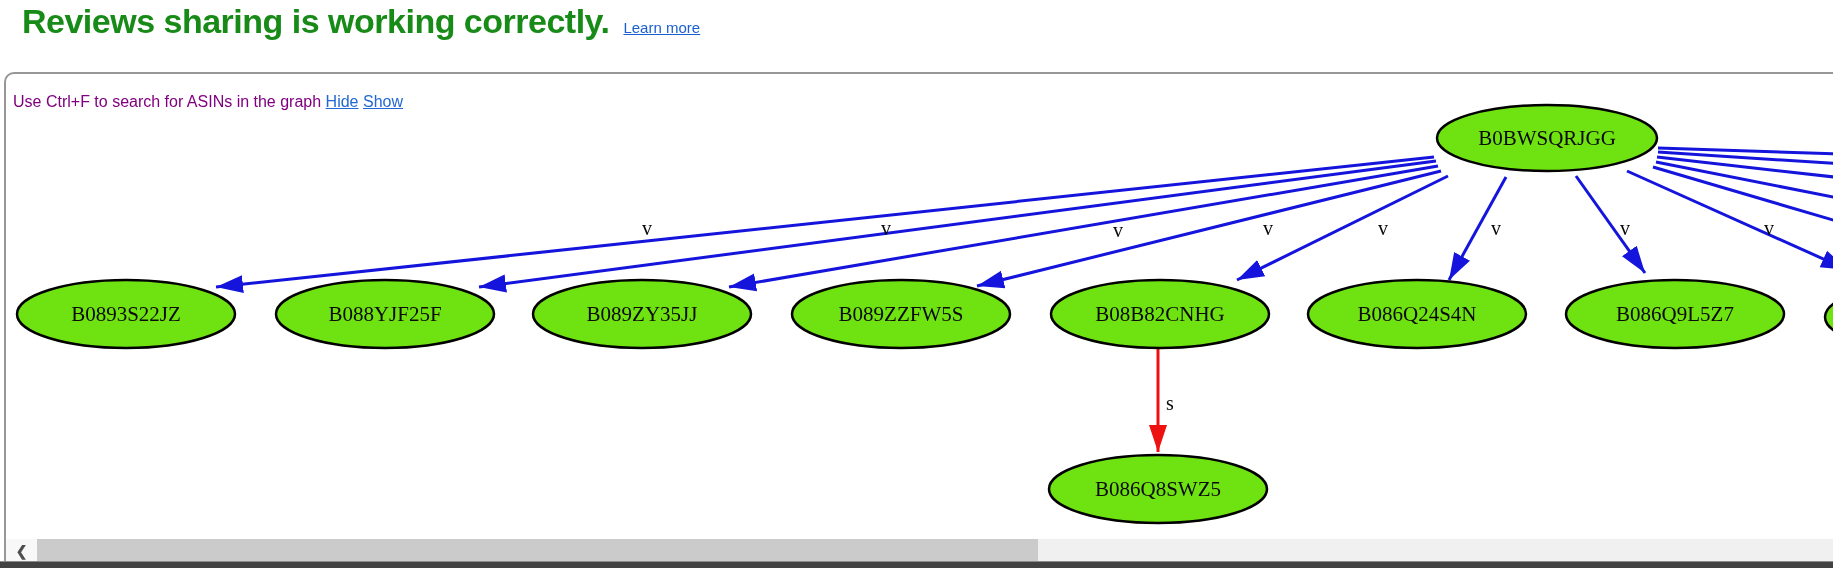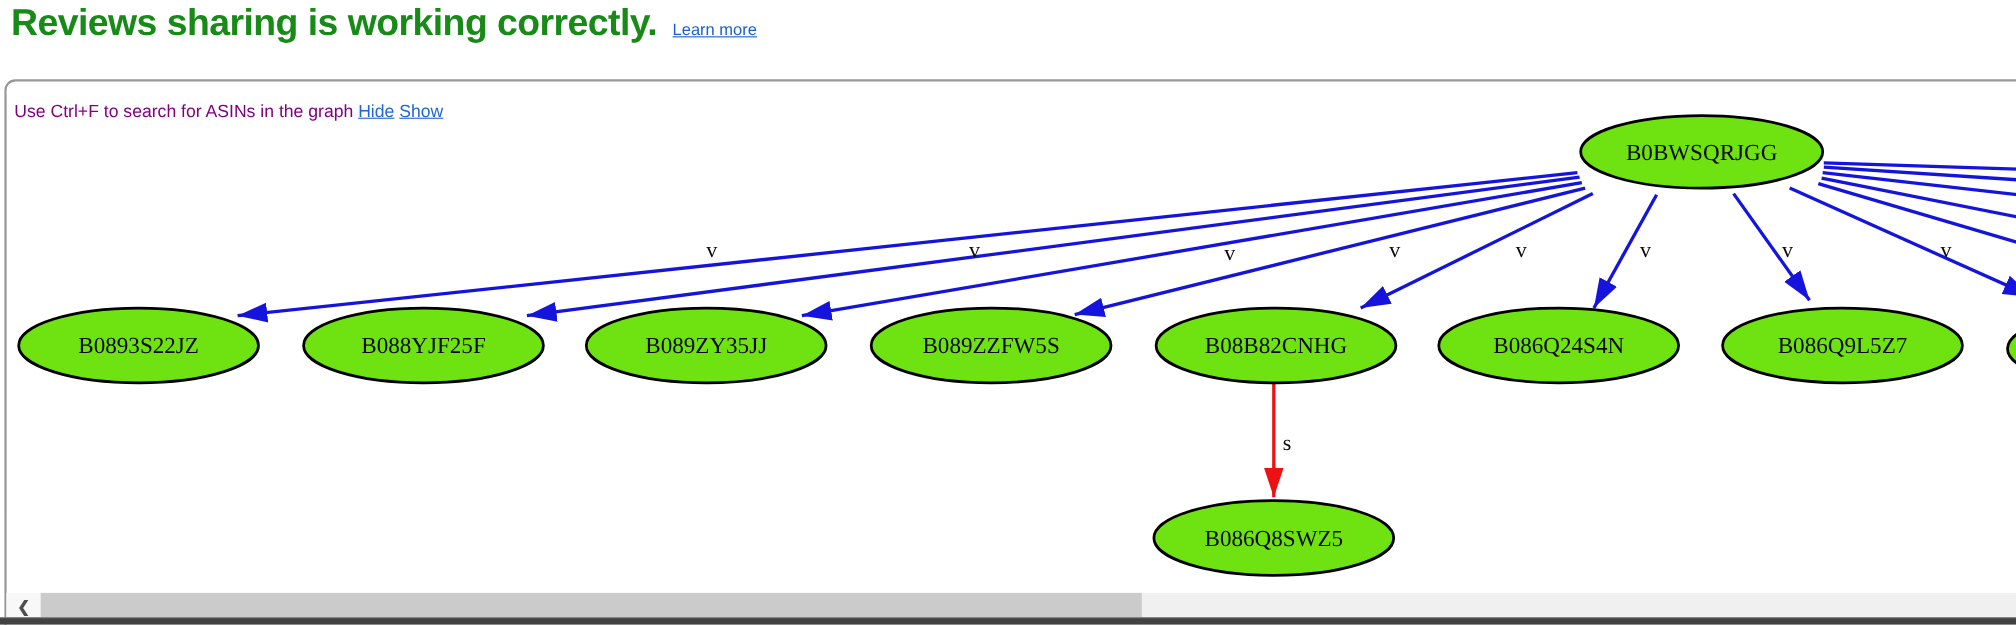--- a/index.html
+++ b/index.html
@@ -4,21 +4,21 @@
 <style>
   html,body{margin:0;padding:0;}
   body{
     width:1833px;height:568px;overflow:hidden;position:relative;
     background:#ffffff;font-family:"Liberation Sans",sans-serif;
   }
   
   .page-header{margin:2px 0 0 10px;white-space:nowrap;}
   .page-title{
     display:inline;font-size:34px;font-weight:bold;color:#178a17;
-    letter-spacing:-0.5px;font-family:"Liberation Sans",sans-serif;
+    letter-spacing:-0.5px;font-family:"Liberation Sans",sans-serif;margin-left:12px;
   }
   .learn-more{
     display:inline-block;margin-left:14px;font-size:15px;font-weight:normal;
     color:#1a5fd0;text-decoration:underline;vertical-align:baseline;cursor:pointer;
   }
   
   .graph-panel{
     position:absolute;left:4px;top:72px;width:1845px;height:520px;
     border:2px solid #979797;border-radius:10px;background:#ffffff;box-sizing:border-box;
   }

